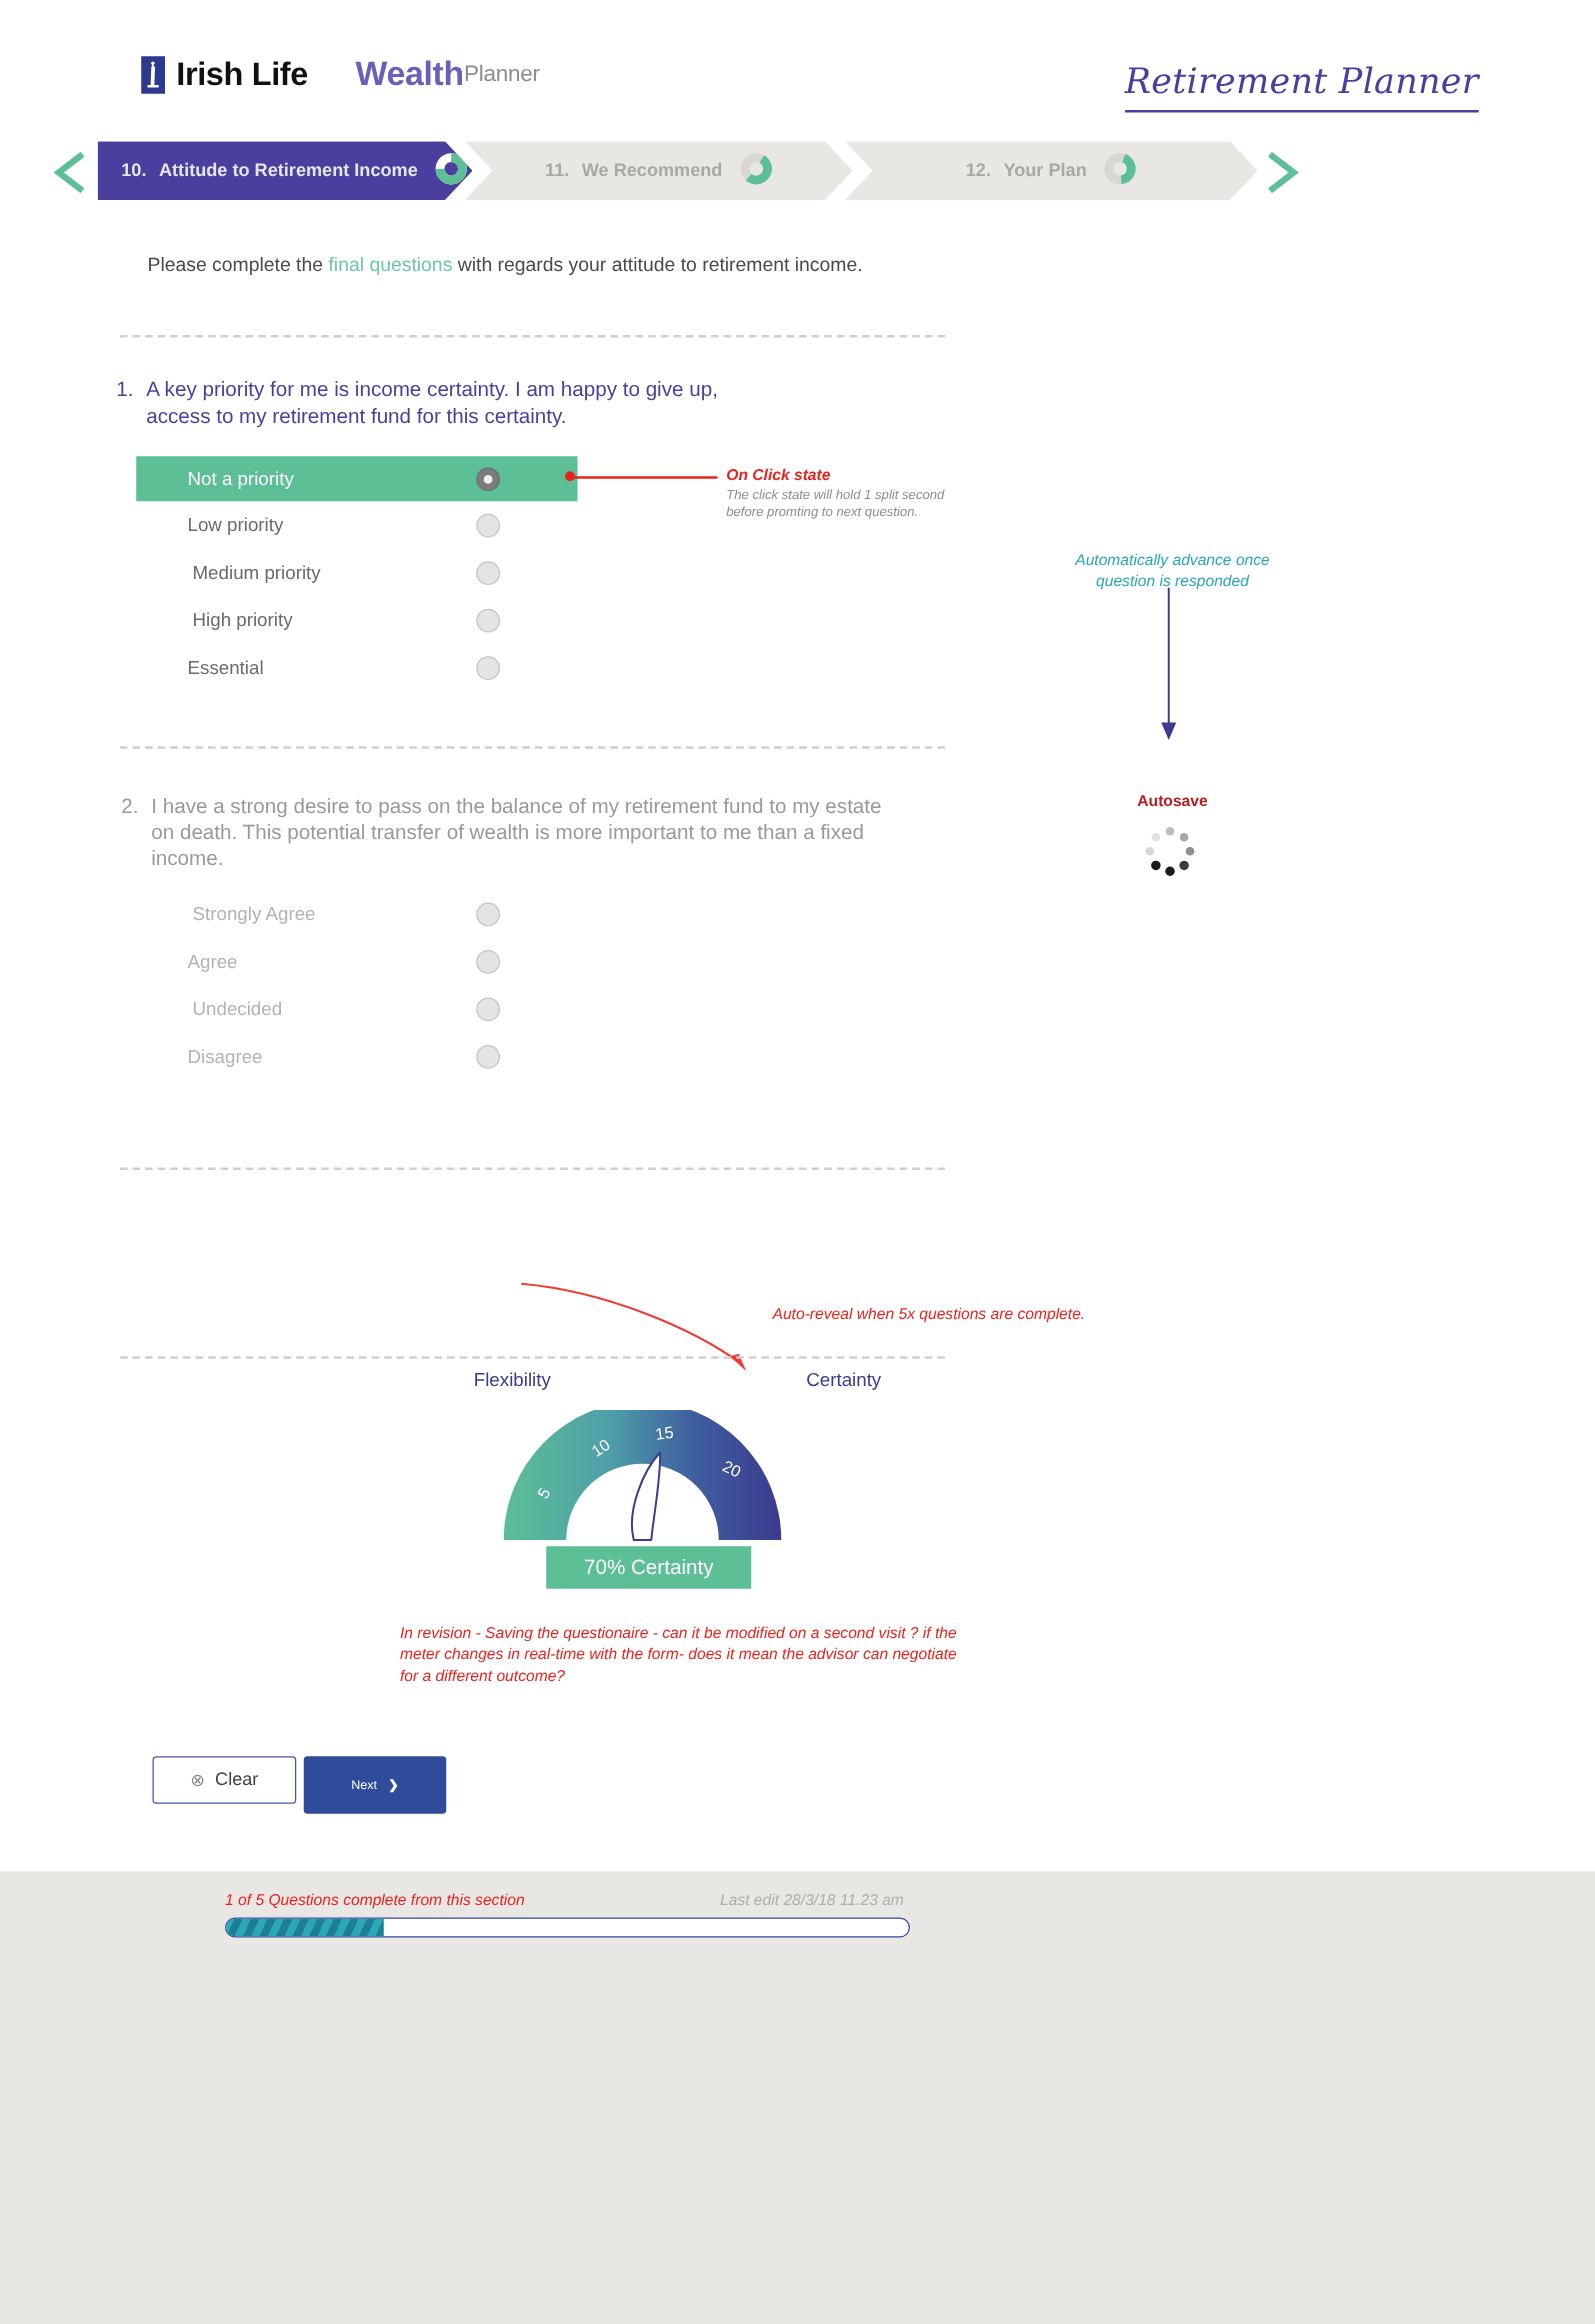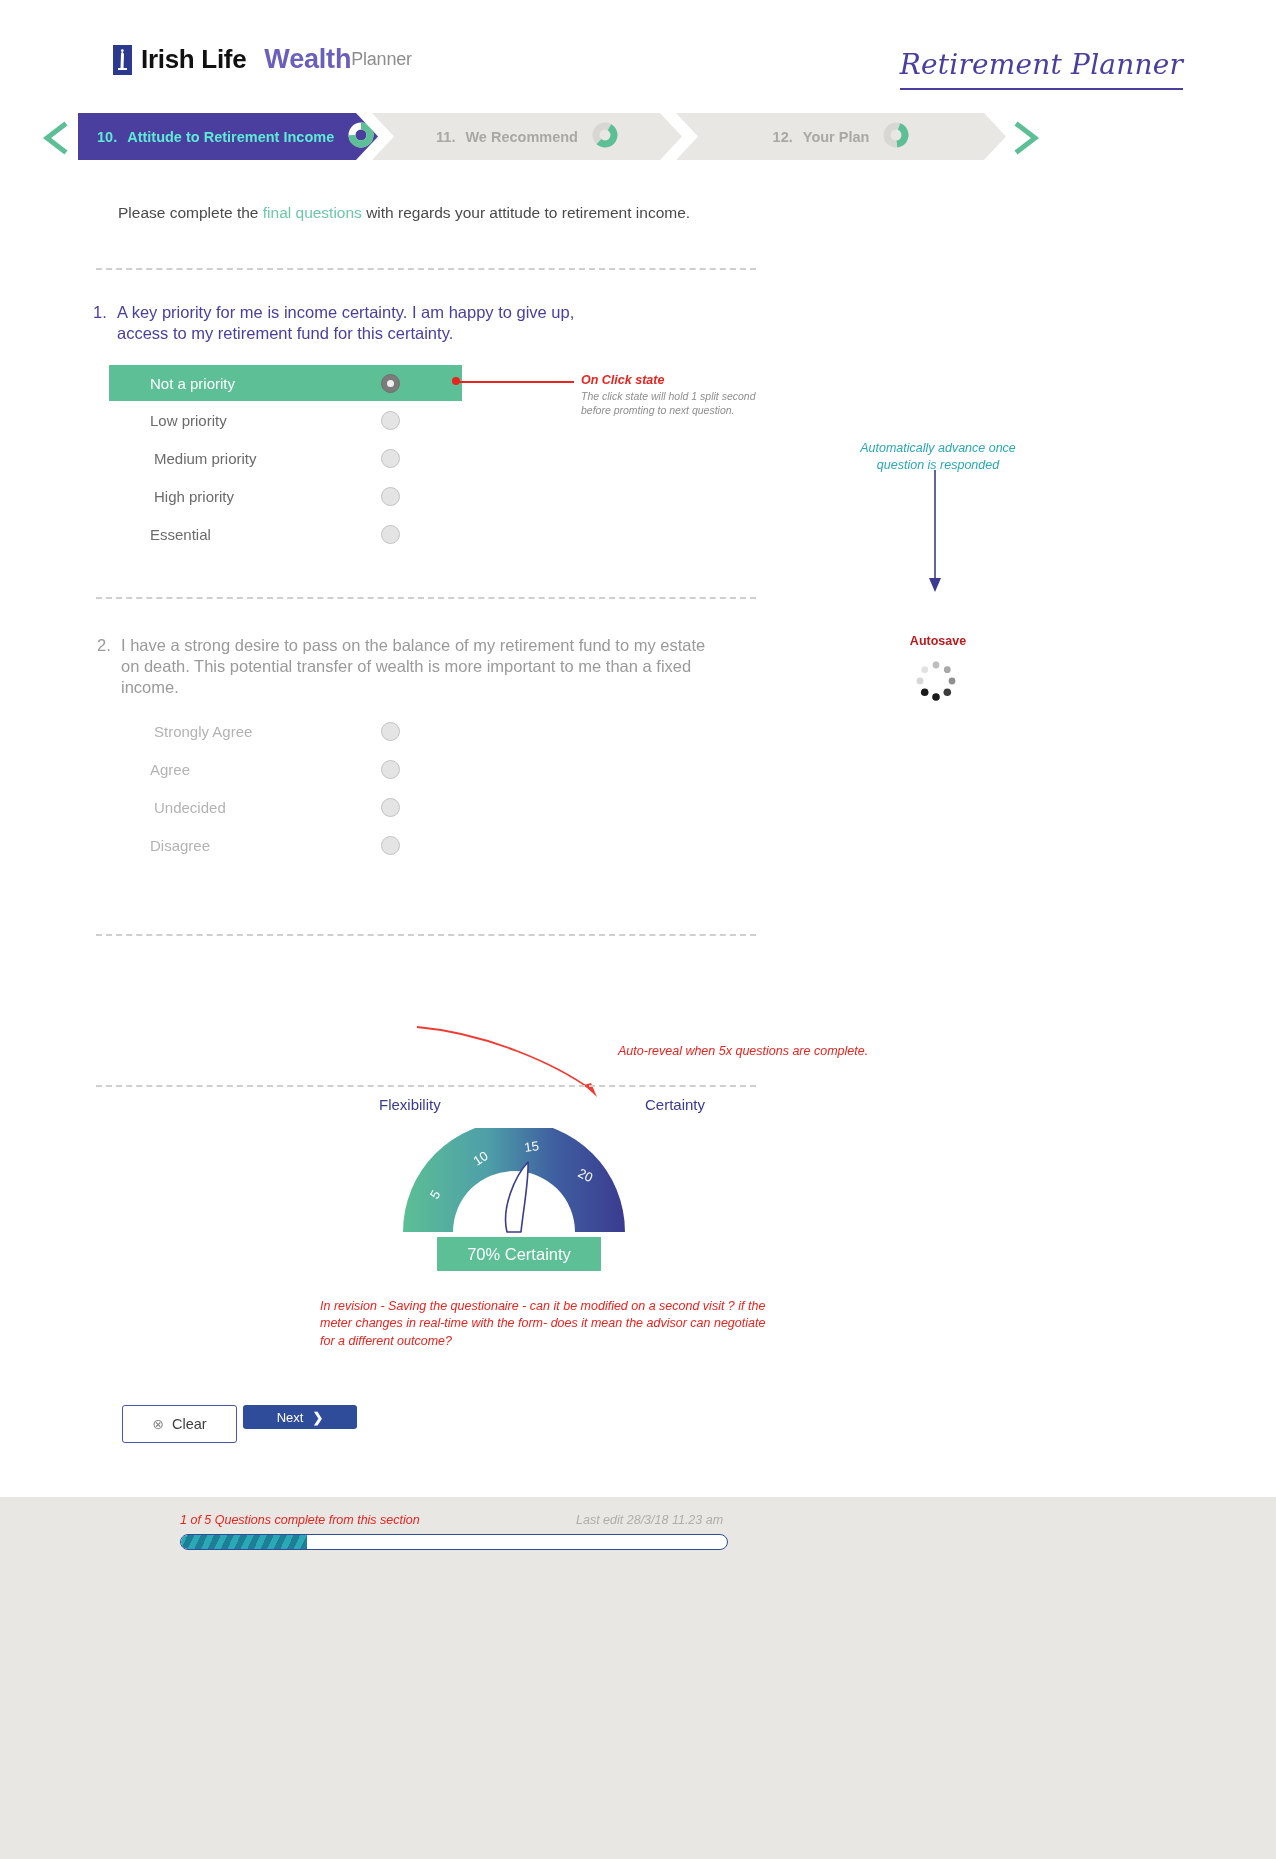--- a/index.html
+++ b/index.html
@@ -15,21 +15,21 @@
 
   
   .header { position:absolute; left:0; top:0; width:1276px; height:112px; background:#fff; }
   .logo-wrap { position:absolute; left:113px; top:44px; display:flex; align-items:center; }
   .logo-mark {
     width:19px; height:30px; background:#2b3a8f; position:relative; margin-right:9px;
     display:flex; align-items:center; justify-content:center;
   }
   .logo-mark svg { display:block; }
   .logo-irishlife { font-size:26px; font-weight:bold; color:#111; letter-spacing:-0.3px; }
-  .logo-wealth { font-size:27px; font-weight:bold; color:#6a5fbb; margin-left:18px; letter-spacing:-0.2px; }
+  .logo-wealth { font-size:27px; font-weight:bold; color:#6a5fbb; margin-left:38px; letter-spacing:-0.2px; }
   .logo-planner { font-size:18px; font-weight:normal; color:#8d8d8d; letter-spacing:-0.2px; }
 
   .page-title {
     position:absolute; right:93px; top:48px;
     font-family:"DejaVu Serif", serif;
     font-style:italic; font-size:28px; color:#4a3f9f;
     padding-bottom:7px; border-bottom:2px solid #4a3f9f;
     letter-spacing:0.2px;
   }
 
@@ -41,21 +41,21 @@
   .chev-prev { left:40px; }
   .chev-next { left:1008px; }
 
   .step {
     position:absolute; top:0; height:47px;
     display:flex; align-items:center;
     font-size:14.5px; font-weight:bold;
   }
   .step .num { margin-right:10px; }
   .step-active {
-    left:78px; width:300px; background:#4a3f9f; color:#5eead4;
+    left:78px; width:300px; background:#4a3f9f; color:#e5e5e5;
     clip-path: polygon(0 0, calc(100% - 22px) 0, 100% 50%, calc(100% - 22px) 100%, 0 100%);
     padding-left:19px;
   }
   .step-inactive {
     background:#e8e7e3; color:#aaa8a5;
     clip-path: polygon(0 0, calc(100% - 22px) 0, 100% 50%, calc(100% - 22px) 100%, 0 100%, 22px 50%);
     justify-content:center;
   }
   .step-2 { left:372px; width:310px; }
   .step-3 { left:676px; width:330px; }
@@ -165,24 +165,24 @@
 
   
   .btn-clear {
     position:absolute; left:122px; top:1405px; width:115px; height:38px;
     border:1px solid #4558a8; border-radius:3px; background:#fff;
     display:flex; align-items:center; justify-content:center;
     font-size:14.5px; color:#3f3f3f; cursor:pointer;
   }
   .btn-clear .x { margin-right:8px; color:#8a8a8a; font-size:14px; }
   .btn-next {
-    position:absolute; left:243px; top:1405px; width:114px; height:24px;
+    position:absolute; left:243px; top:1405px; width:114px; height:46px;
     background:#2f4c9b; border-radius:3px; color:#fff;
     display:flex; align-items:center; justify-content:center;
-    font-size:13px; cursor:pointer;
+    font-size:10px; cursor:pointer;
   }
   .btn-next .c { margin-left:9px; font-weight:bold; }
 
   
   .footer {
     position:absolute; left:0; top:1497px; width:1276px; height:362px;
     background:#e8e7e3;
   }
   .footer-status {
     position:absolute; left:180px; top:1513px;

